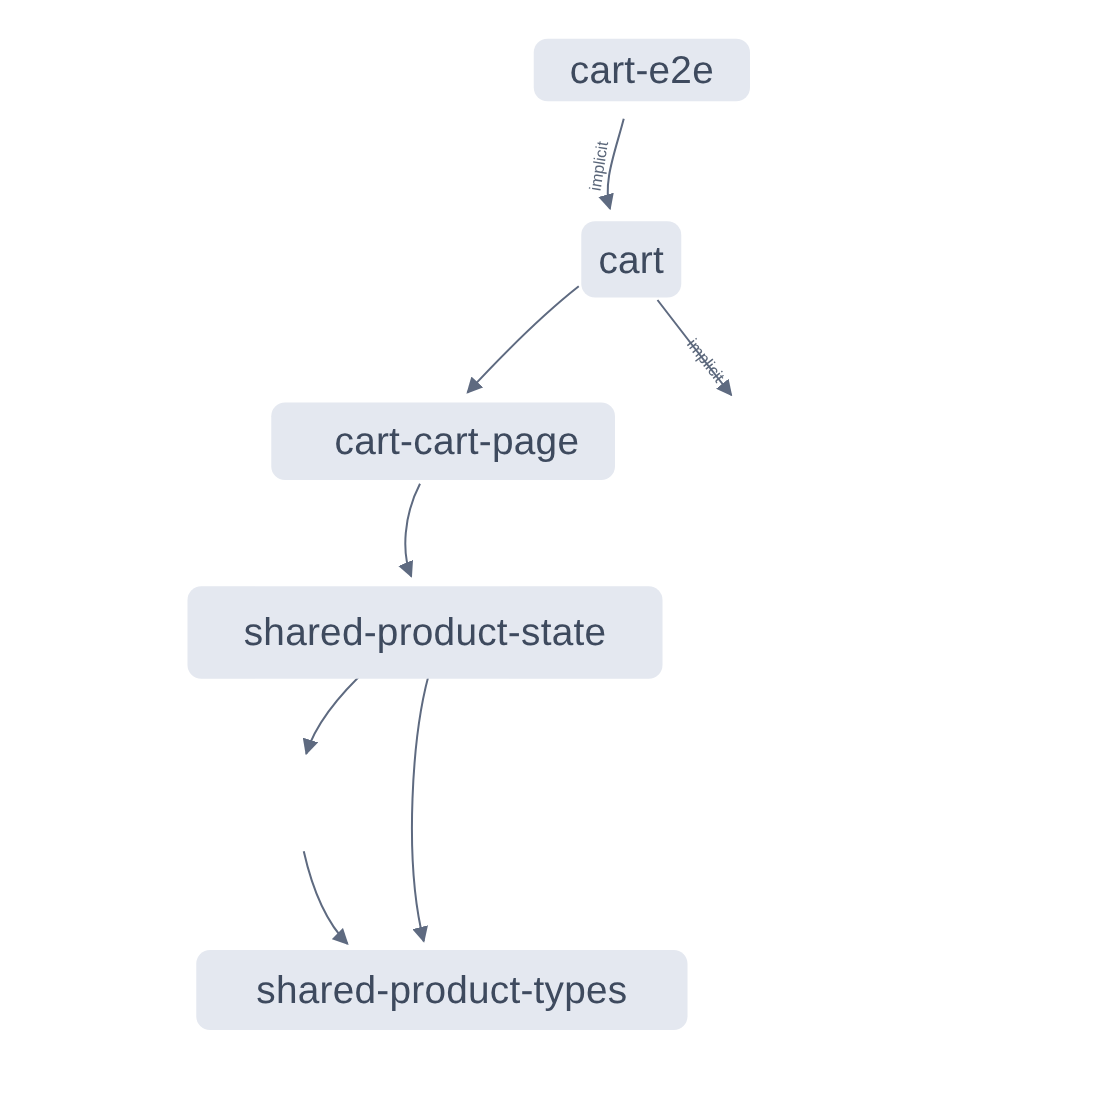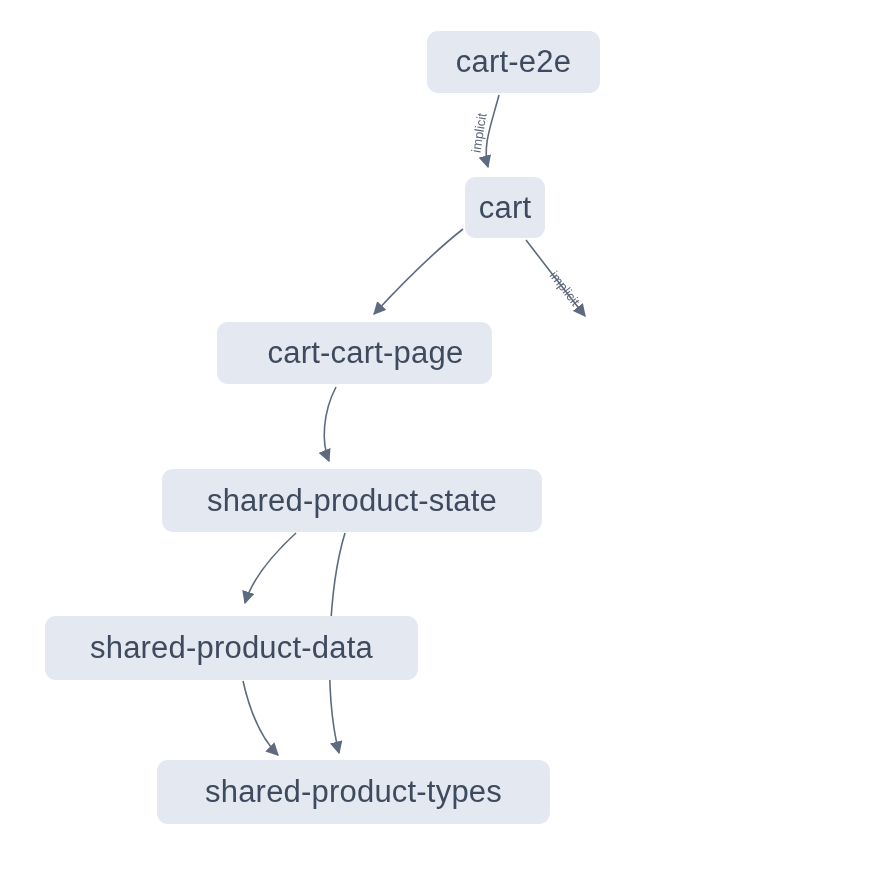--- a/index.html
+++ b/index.html
@@ -71,32 +71,29 @@
         <path class="edge" d="M 463,229 C 430,255 399,287 374,314" marker-end="url(#arrowhead)"></path>
         <path class="edge" d="M 526,240 C 546,266 566,292 585,316" marker-end="url(#arrowhead)"></path>
         <text class="edge-label" transform="translate(564,289) rotate(52)">implicit</text>
         <path class="edge" d="M 336,387 C 323,412 321,442 329,461" marker-end="url(#arrowhead)"></path>
         <path class="edge" d="M 296,533 C 271,556 252,580 245,603" marker-end="url(#arrowhead)"></path>
         <path class="edge" d="M 345,533 C 329,585 323,690 339,753" marker-end="url(#arrowhead)"></path>
         <path class="edge" d="M 243,681 C 250,712 262,739 278,755" marker-end="url(#arrowhead)"></path>
       </g>
   </svg>
   <div class="nodes-layer" id="node-group">
-      <div class="node" style="left: 427px; top: 31px; width: 173px; height: 62px;">
+      <div class="node" style="left: 427px; top: 31px; width: 173px; height: 50px;">
         <span class="node-label">cart-e2e</span>
       </div>
       <div class="node" style="left: 465px; top: 177px; width: 80px; height: 61px;">
         <span class="node-label">cart</span>
       </div>
       <div class="node" style="left: 217px; top: 322px; width: 275px; height: 62px; padding-left: 22px;">
         <span class="node-label">cart-cart-page</span>
       </div>
-      <div class="node" style="left: 162px; top: 469px; width: 380px; height: 63px; align-items: center;">
+      <div class="node" style="left: 150px; top: 469px; width: 380px; height: 74px; align-items: center;">
         <span class="node-label">shared-product-state</span>
-      </div>
-      <div class="node" style="left: 45px; top: 616px; width: 373px; height: 64px;">
-        <span class="node-label">shared-product-data</span>
       </div>
       <div class="node" style="left: 157px; top: 760px; width: 393px; height: 64px;">
         <span class="node-label">shared-product-types</span>
       </div>
     </div>
 </div>
 
 </body></html>

